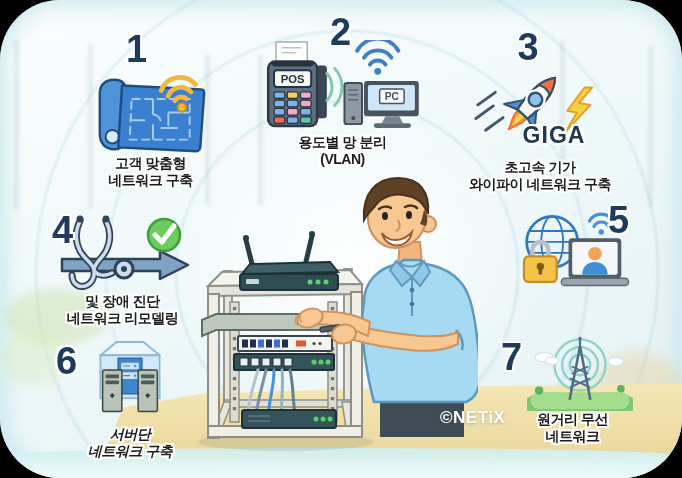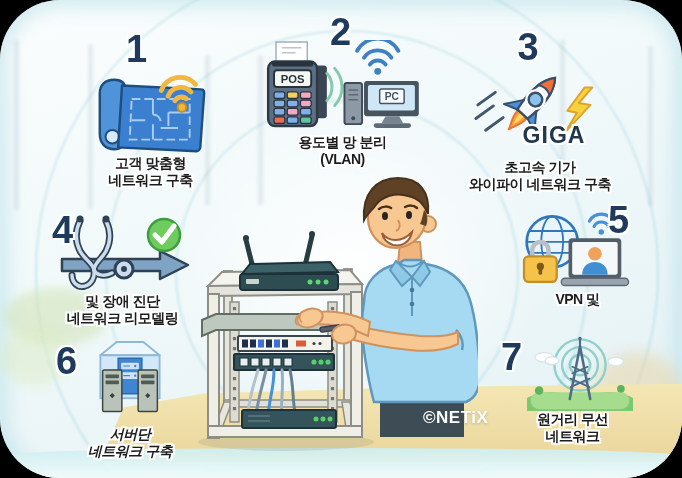--- a/index.html
+++ b/index.html
@@ -31,21 +31,21 @@
   }
   .halo{text-shadow:-2px -2px 0 #fff,2px -2px 0 #fff,-2px 2px 0 #fff,2px 2px 0 #fff,-2px 0 0 #fff,2px 0 0 #fff,0 -2px 0 #fff,0 2px 0 #fff;}
   .label{
     font-size:14px;font-weight:800;color:#1c1c1c;line-height:1.22;
     letter-spacing:-0.5px;white-space:nowrap;
   }
   .giga{font-size:23px;font-weight:800;color:#22384e;letter-spacing:1px;}
   .abs{position:absolute;}
   svg{display:block;}
   .watermark{
-    position:absolute;left:423px;top:408px;color:#fff;font-weight:800;font-size:17px;
+    position:absolute;left:440px;top:408px;color:#fff;font-weight:800;font-size:17px;
     letter-spacing:.5px;text-shadow:0 1px 3px rgba(60,80,90,.35);
   }
 </style>
 </head>
 <body>
 
 <div class="canvas">
 
   <div class="bg glow" style="left:150px;top:100px;width:400px;height:330px;"></div>
   <div class="bg ring" style="left:175px;top:100px;width:340px;height:340px;"></div>
@@ -222,21 +222,20 @@
       </g>
       <g>
         <rect x="64" y="30" width="58" height="44" rx="4" fill="#525d69"></rect>
         <rect x="68" y="34" width="50" height="36" rx="2" fill="#f4f8fa"></rect>
         <path d="M79,70 C79,60 86,56 93,56 C100,56 107,60 107,70 Z" fill="#3f8fd2"></path>
         <circle cx="93" cy="47" r="7.5" fill="#f0a259"></circle>
         <rect x="56" y="74" width="74" height="8" rx="4" fill="#99a4af" stroke="#5d6874" stroke-width="1.5"></rect>
       </g>
     </svg>
     <div class="label halo">
-      <div>VPN 및</div>
     </div>
   </div>
 
   <div class="item" style="left:55px;top:330px;width:150px;">
     <div class="num halo abs" style="left:1px;top:12px;">6</div>
     <svg width="74" height="80" viewBox="0 0 100 108" style="margin:6px 0 0 38px;">
       <polygon points="10,26 32,8 68,8 90,26" fill="#eef7fd" stroke="#8fb8d8" stroke-width="2.5" stroke-linejoin="round"></polygon>
       <rect x="10" y="26" width="80" height="58" fill="#d2e8f8" stroke="#8fb8d8" stroke-width="2.5"></rect>
       <rect x="34" y="30" width="32" height="48" fill="#3f86d2" stroke="#2a6ab0" stroke-width="2"></rect>
       <g>

